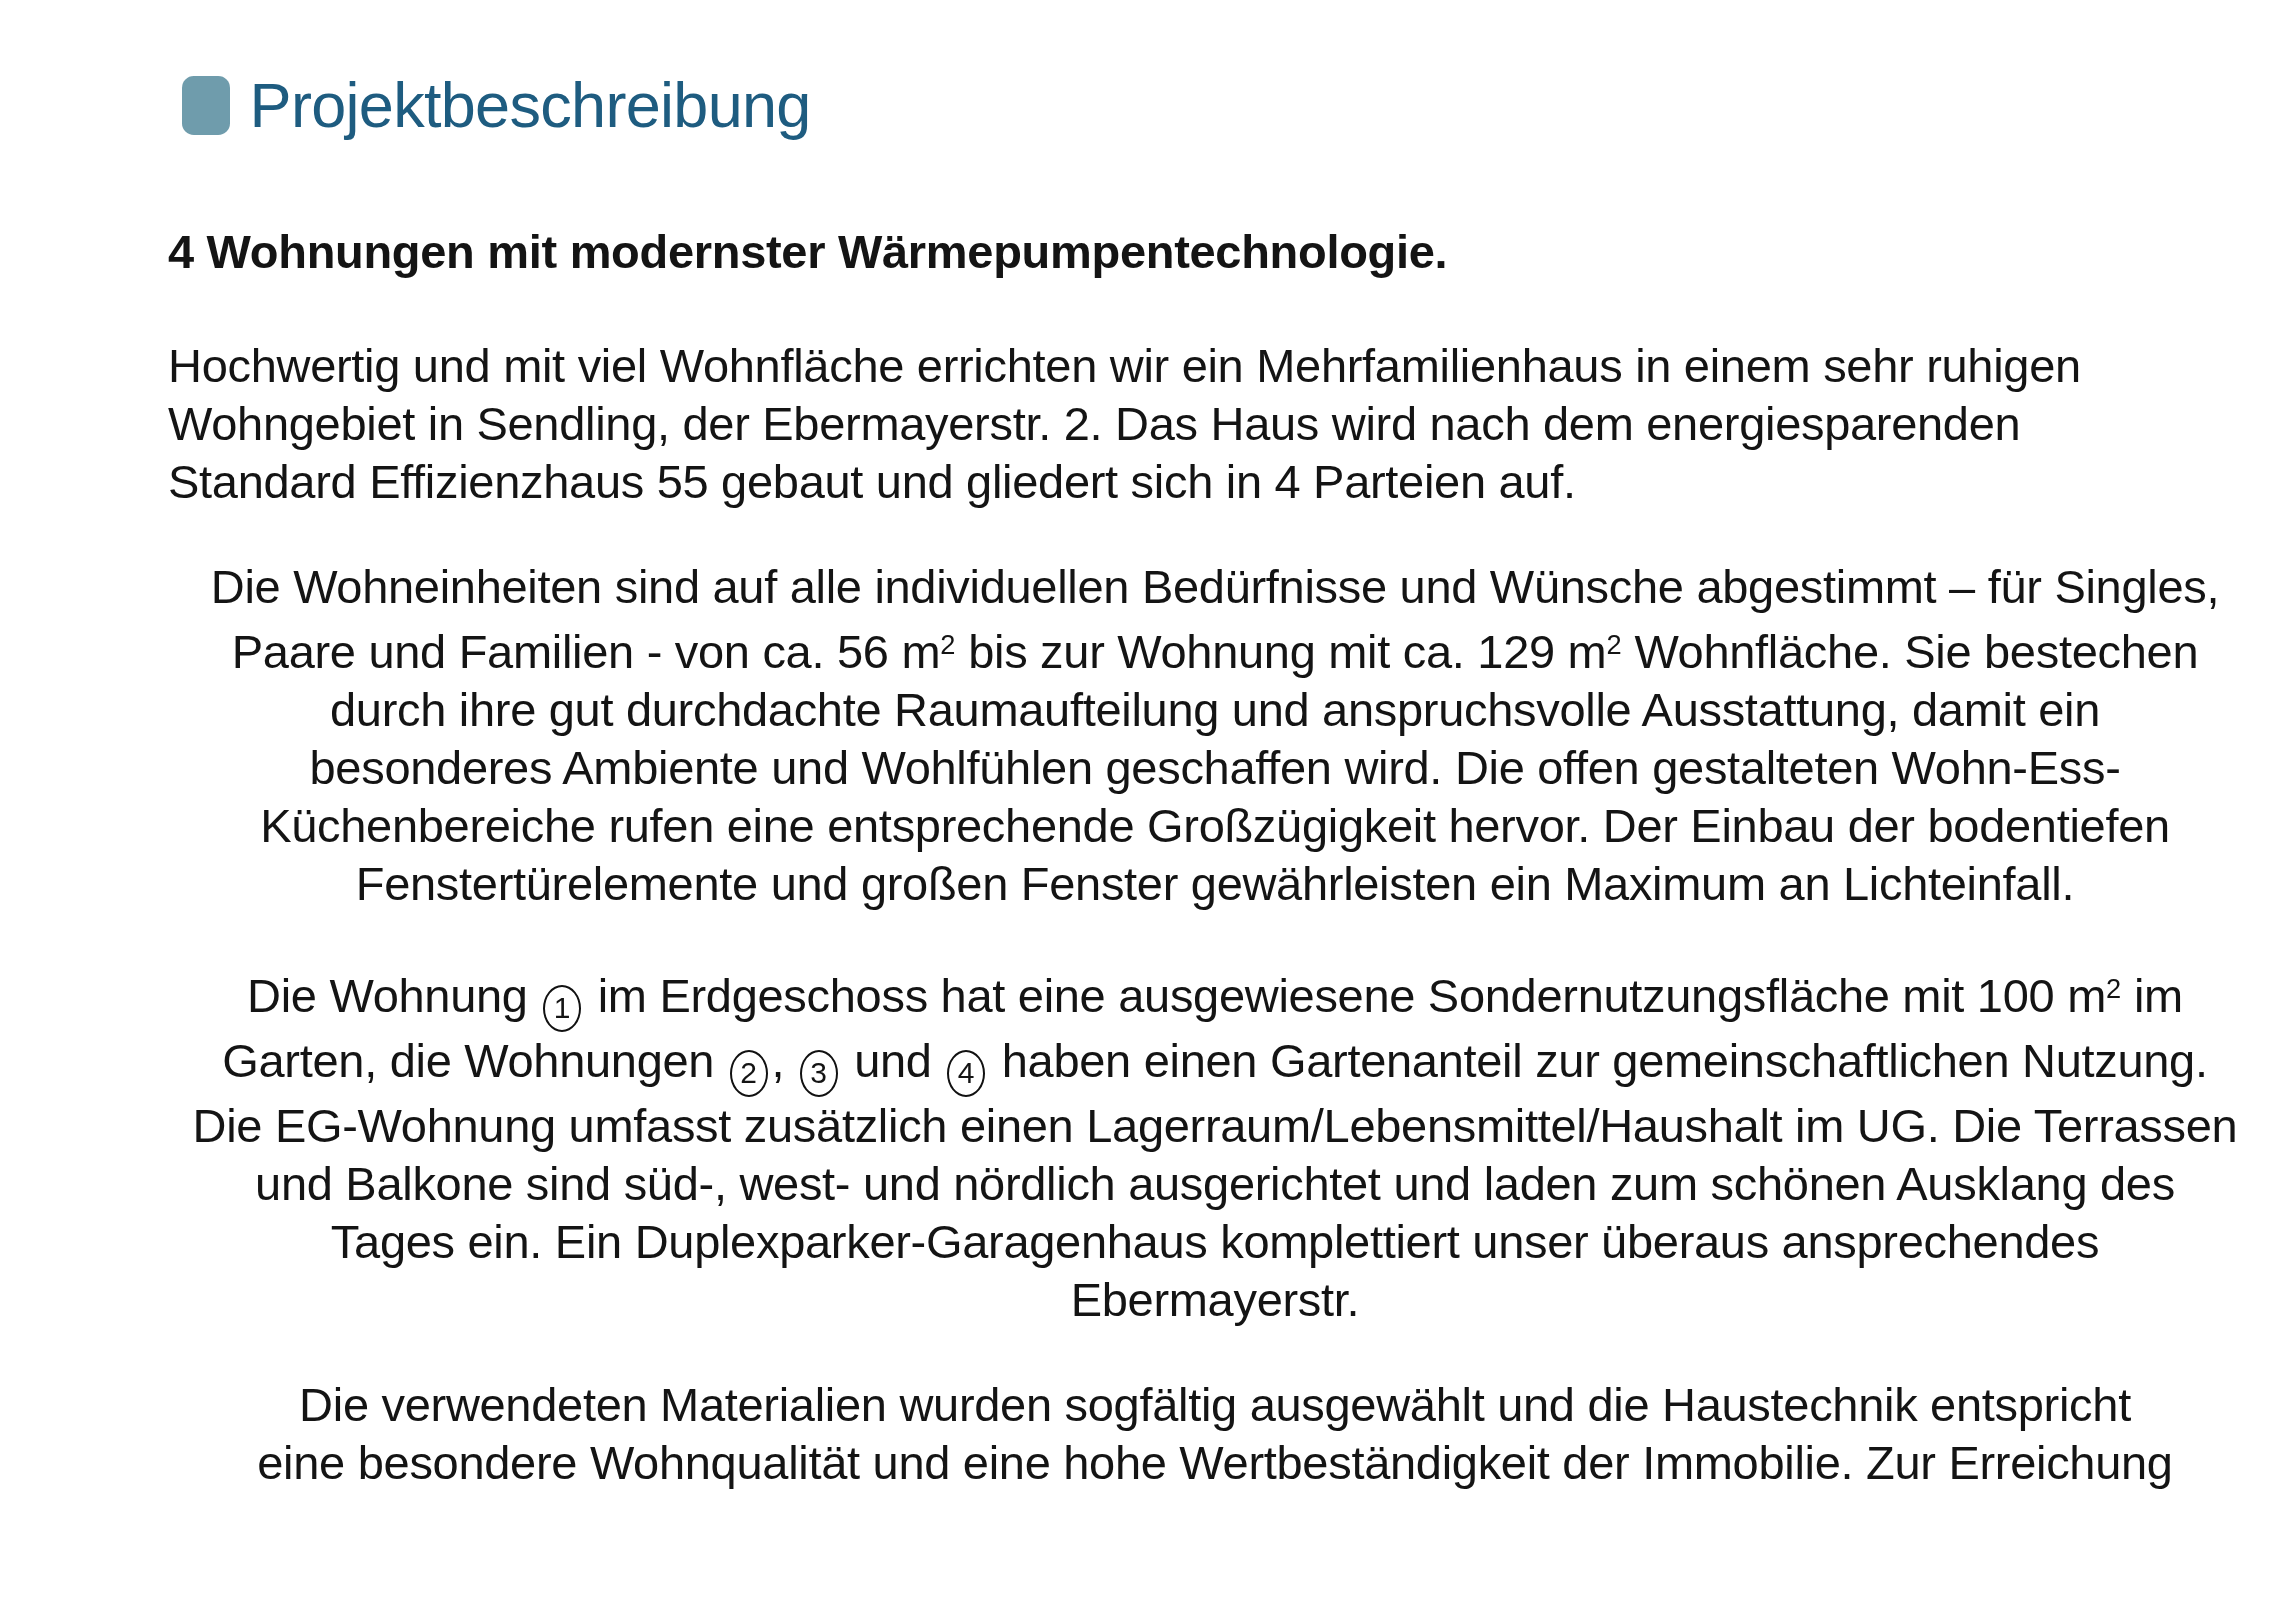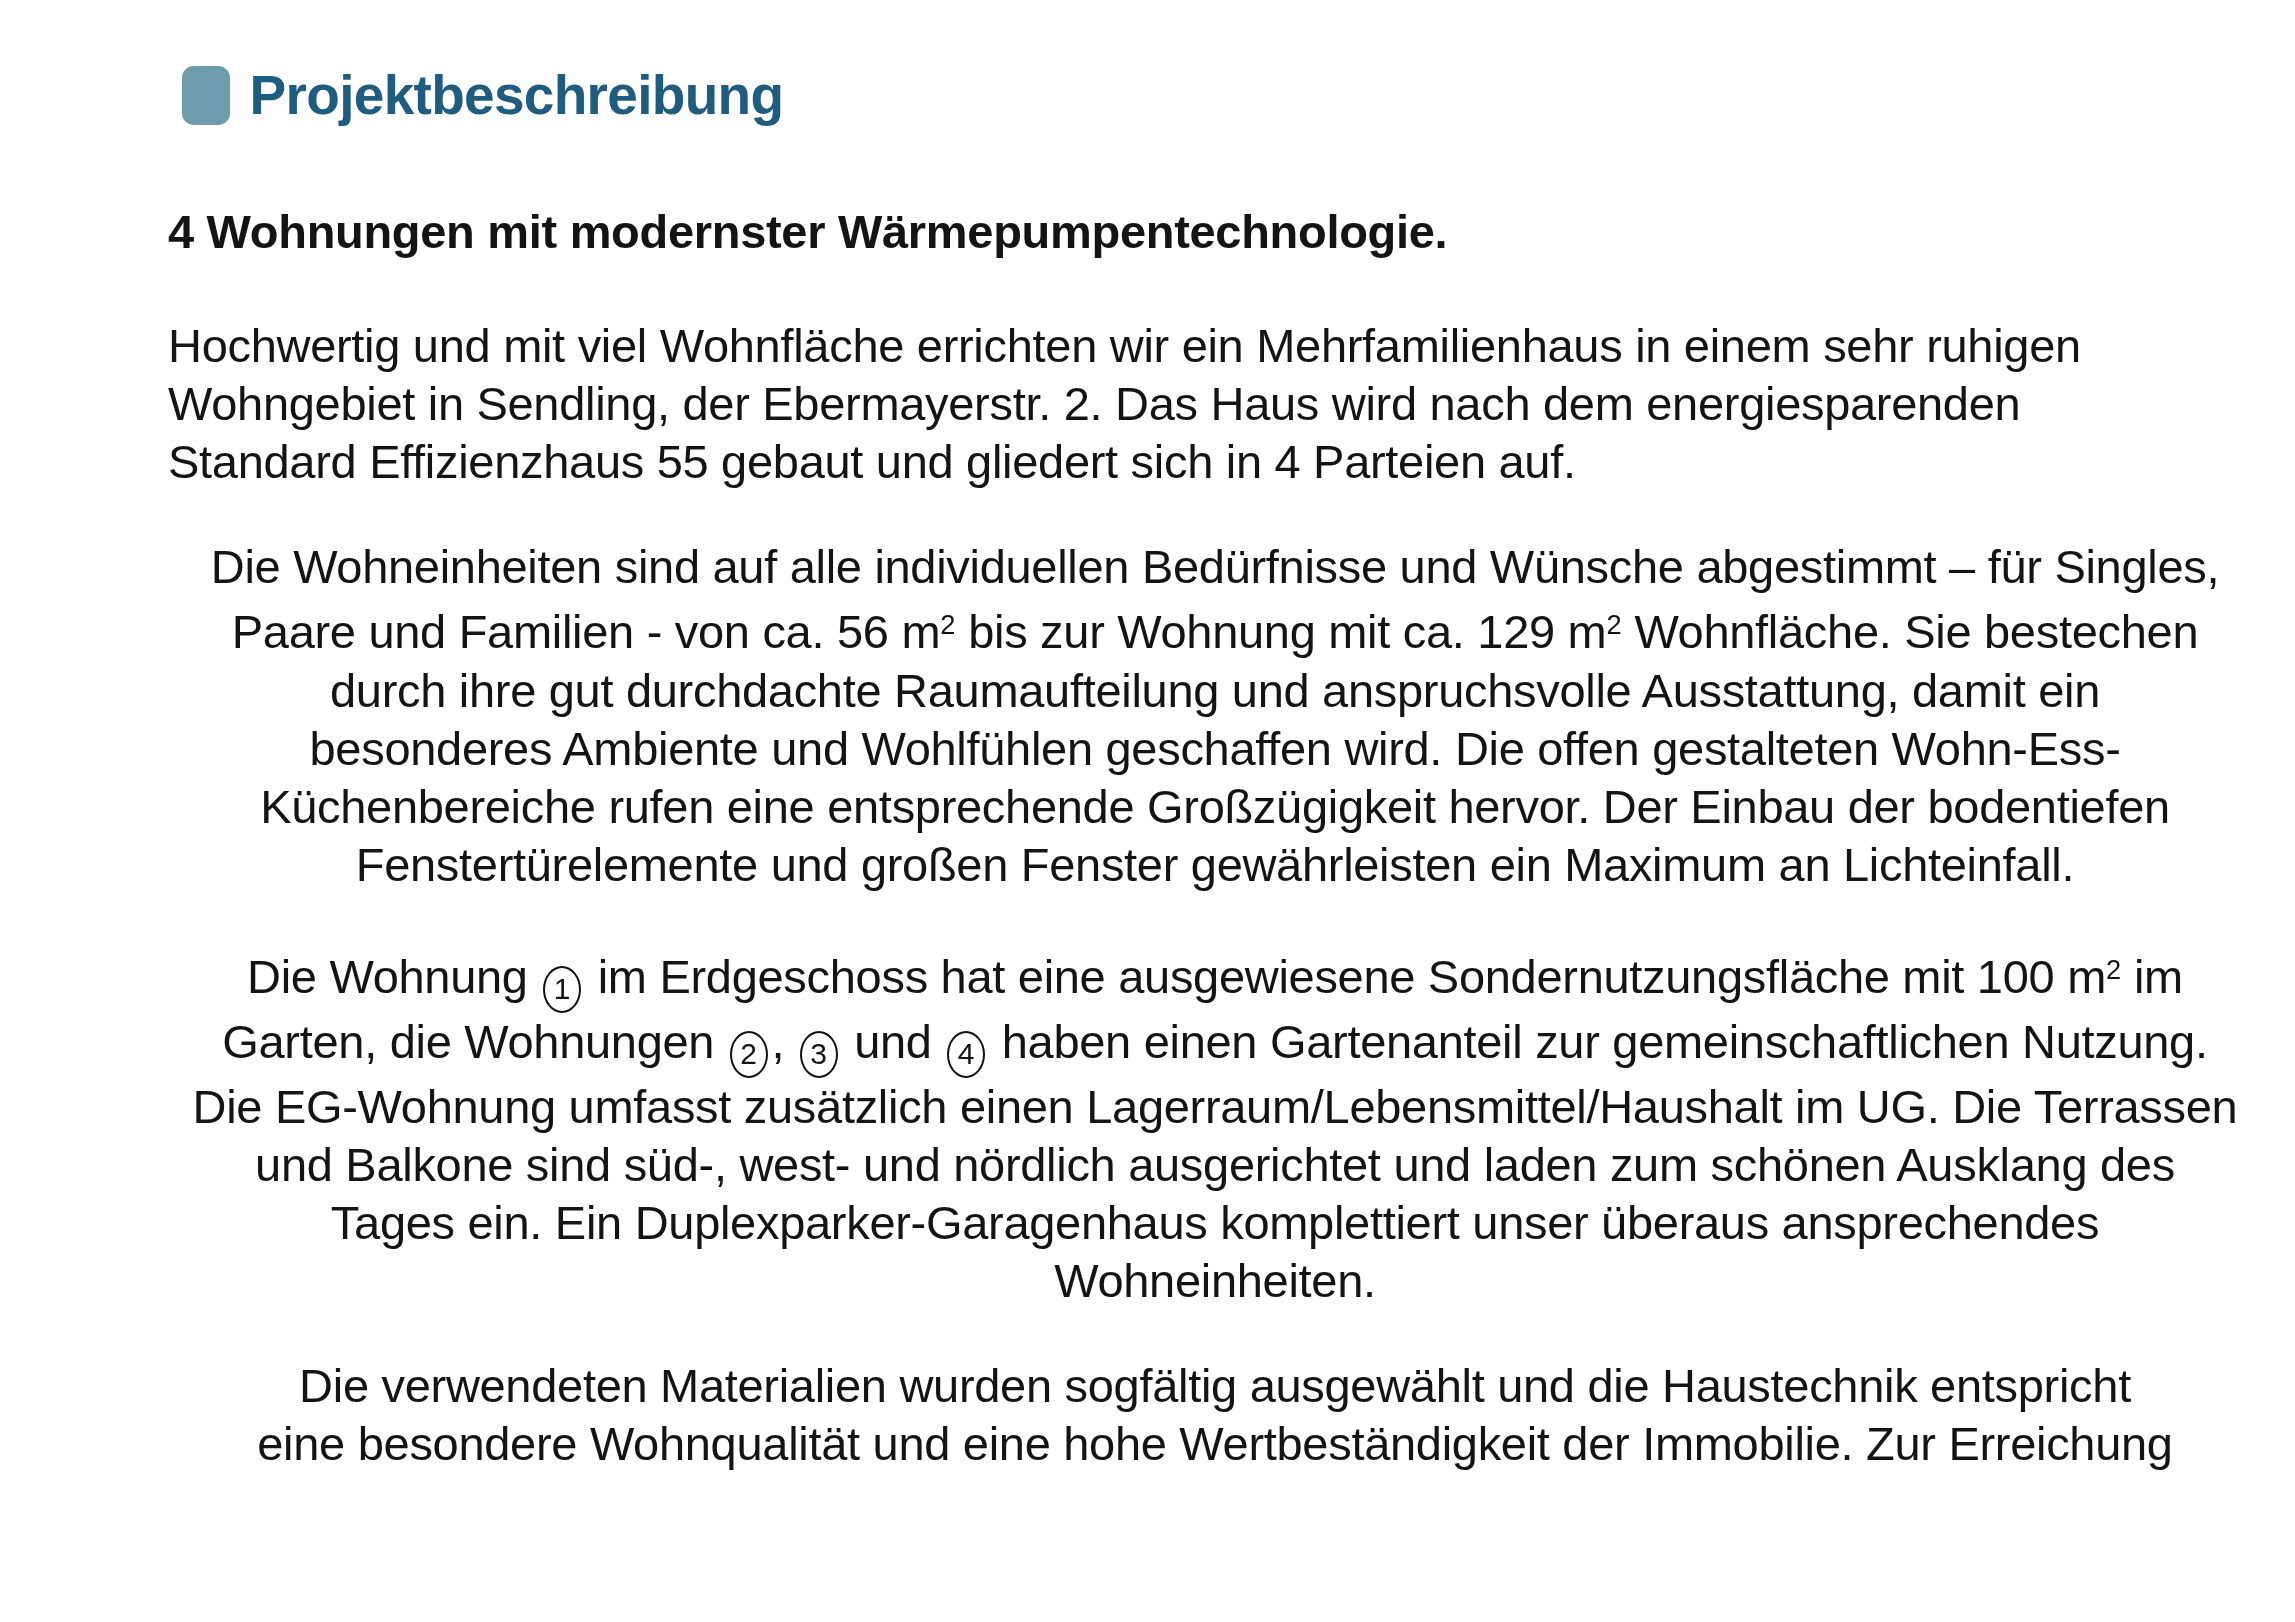--- a/index.html
+++ b/index.html
@@ -20,22 +20,22 @@
   }
   .bullet {
     width: 48px;
     height: 59px;
     background: var(--bullet, #6f9cac);
     border-radius: 11.8px;
     margin-right: 19.6px;
     flex: none;
   }
   .title {
-    font-size: 55px;
-    font-weight: 700;
+    font-size: 63px;
+    font-weight: 400;
     line-height: 1.05;
     color: var(--heading, #1e5c80);
     letter-spacing: -0.7px;
   }
   .content {
     margin-left: 168px;
     margin-right: 33px;
     font-size: 47px;
     line-height: 58px;
     letter-spacing: -0.3px;
@@ -92,21 +92,21 @@
           <div class="line"><span>besonderes Ambiente und Wohlfühlen geschaffen wird. Die offen gestalteten Wohn-Ess-</span></div>
           <div class="line"><span>Küchenbereiche rufen eine entsprechende Großzügigkeit hervor. Der Einbau der bodentiefen</span></div>
           <div class="line"><span>Fenstertürelemente und großen Fenster gewährleisten ein Maximum an Lichteinfall.</span></div>
         </div>
         <div class="para">
           <div class="line"><span>Die Wohnung </span><span class="circled">1</span><span> im Erdgeschoss hat eine ausgewiesene Sondernutzungsfläche mit 100 m</span><span class="sup">2</span><span> im</span></div>
           <div class="line"><span>Garten, die Wohnungen </span><span class="circled">2</span><span>, </span><span class="circled">3</span><span> und </span><span class="circled">4</span><span> haben einen Gartenanteil zur gemeinschaftlichen Nutzung.</span></div>
           <div class="line"><span>Die EG-Wohnung umfasst zusätzlich einen Lagerraum/Lebensmittel/Haushalt im UG. Die Terrassen</span></div>
           <div class="line"><span>und Balkone sind süd-, west- und nördlich ausgerichtet und laden zum schönen Ausklang des</span></div>
           <div class="line"><span>Tages ein. Ein Duplexparker-Garagenhaus komplettiert unser überaus ansprechendes</span></div>
-          <div class="line"><span>Wohneinheiten.</span></div>
+          <div class="line"><span>Ebermayerstr.</span></div>
         </div>
         <div class="para">
           <div class="line"><span>Die verwendeten Materialien wurden sogfältig ausgewählt und die Haustechnik entspricht</span></div>
           <div class="line"><span>eine </span><span class="bold">besondere Wohnqualität</span><span> und eine hohe Wertbeständigkeit der Immobilie. Zur Erreichung</span></div>
         </div>
       </div>
   </div>
 </div>
 
 

